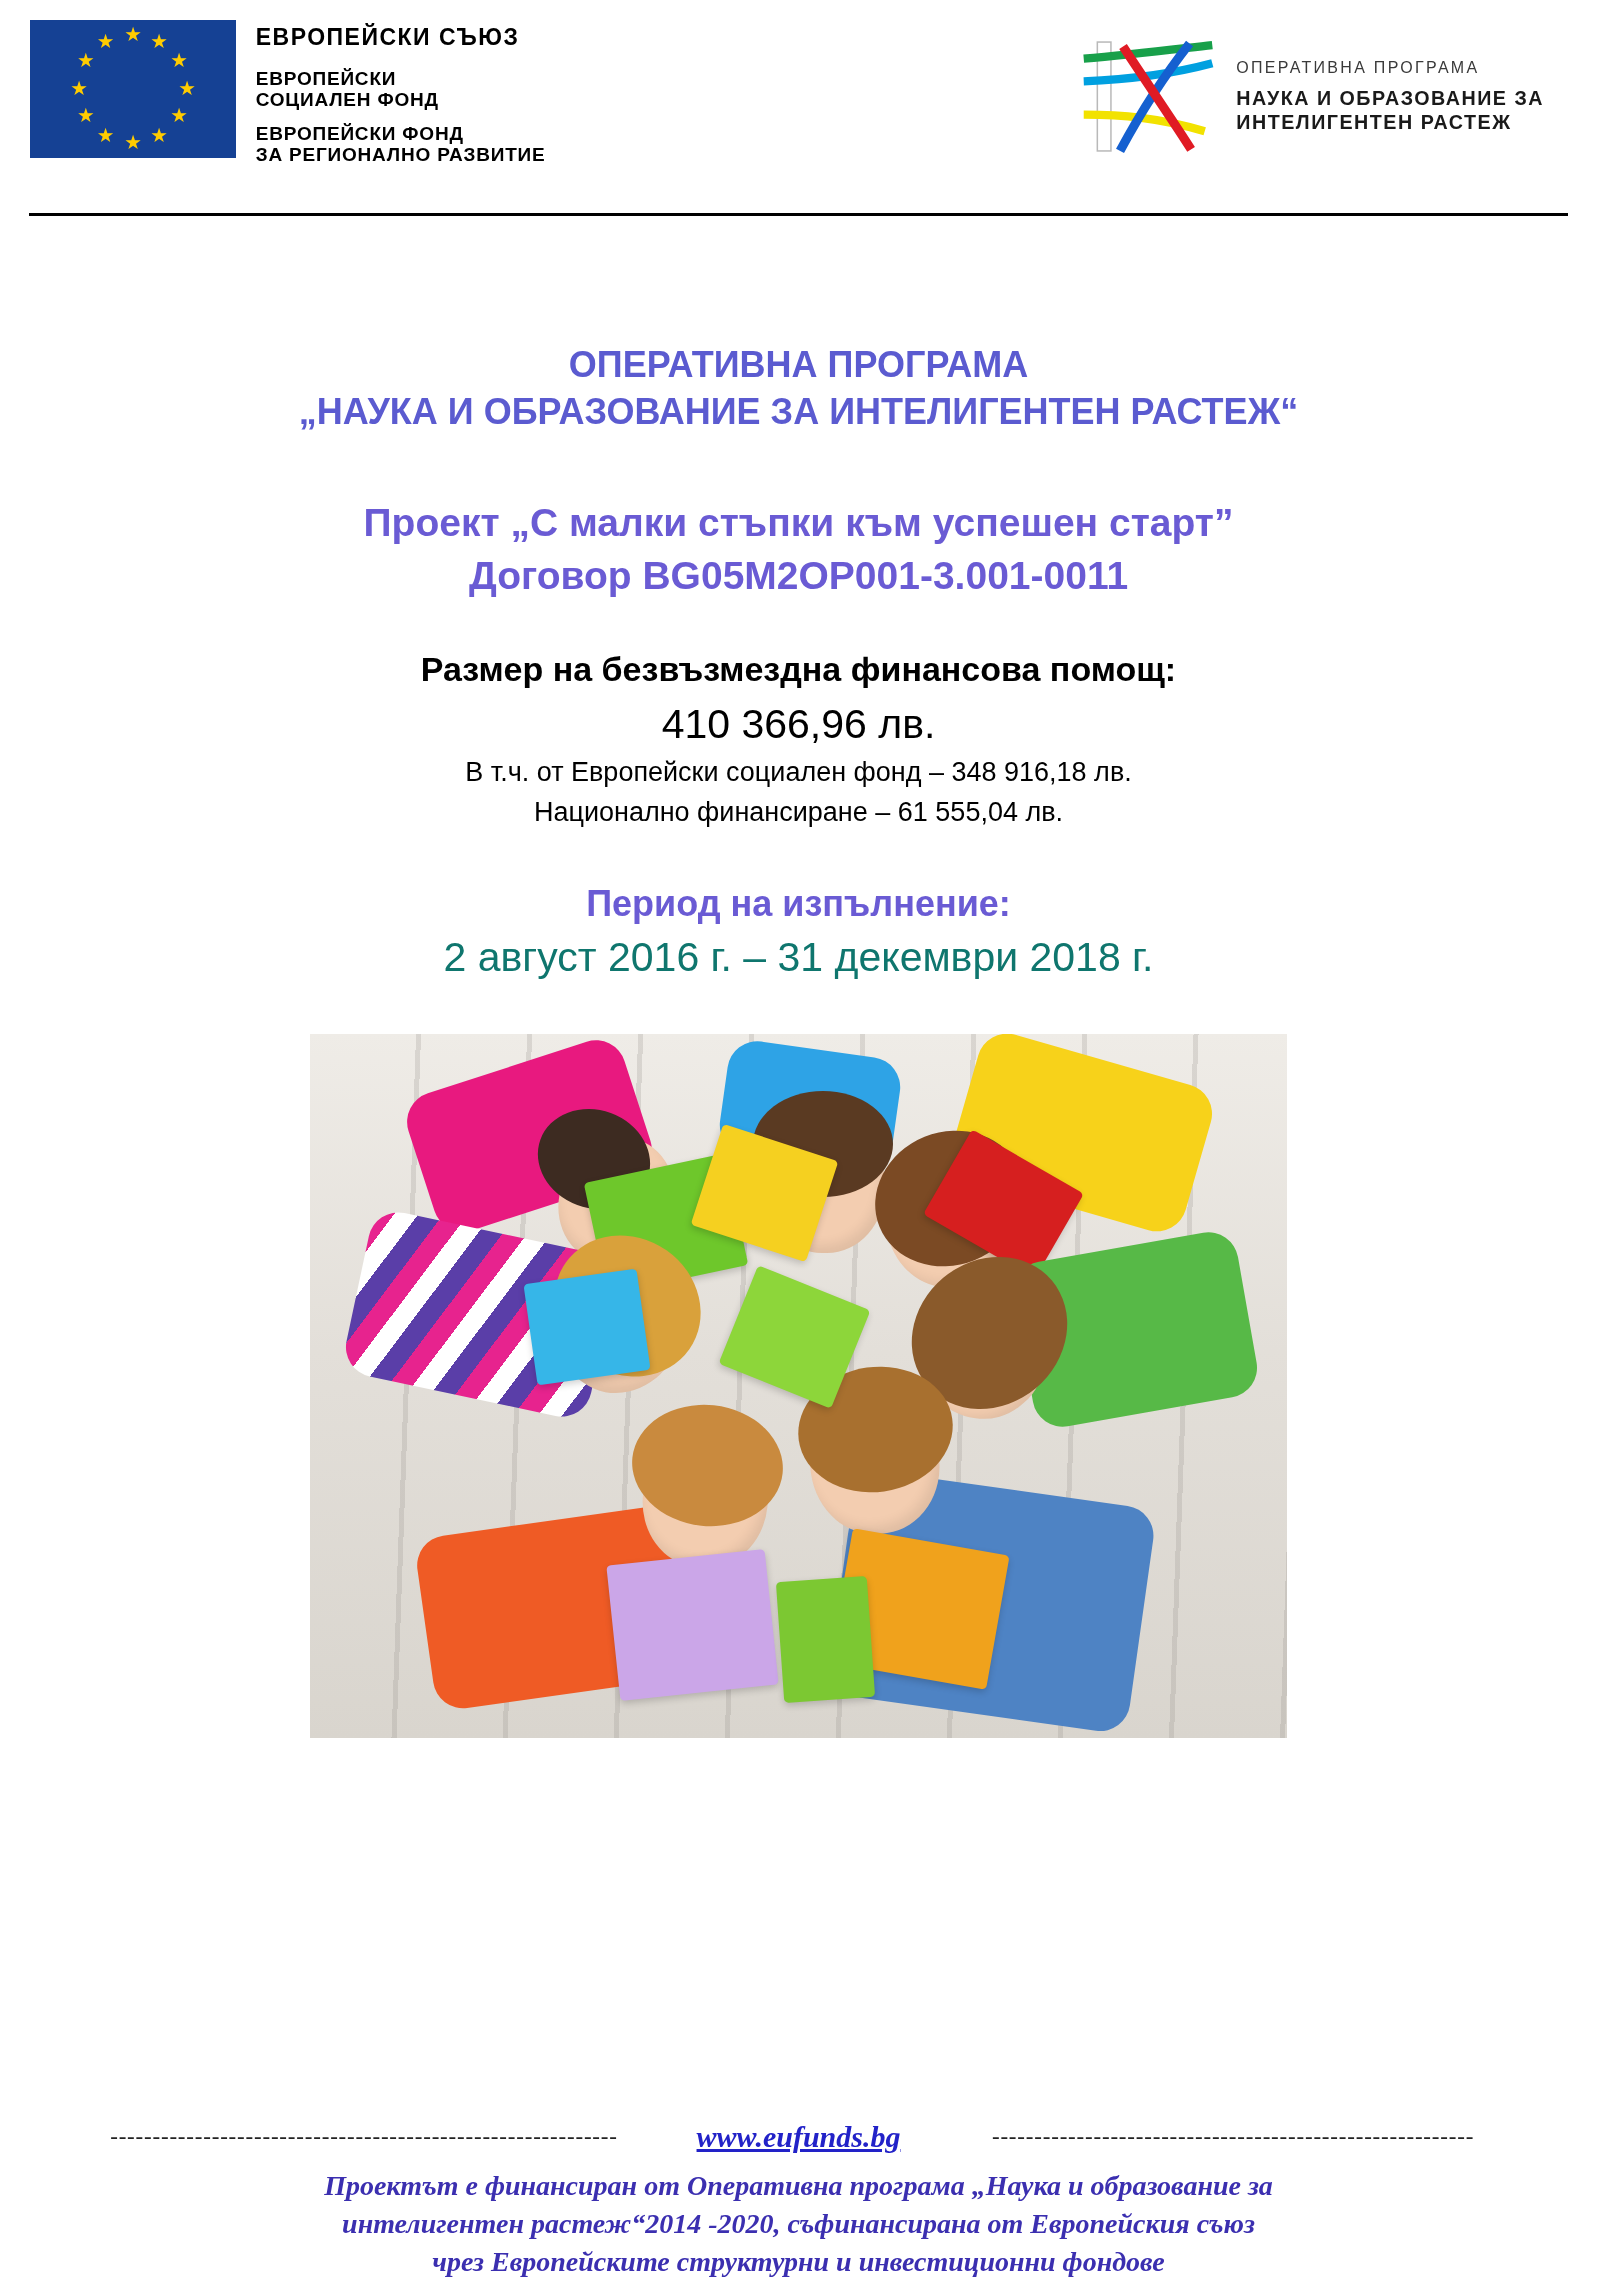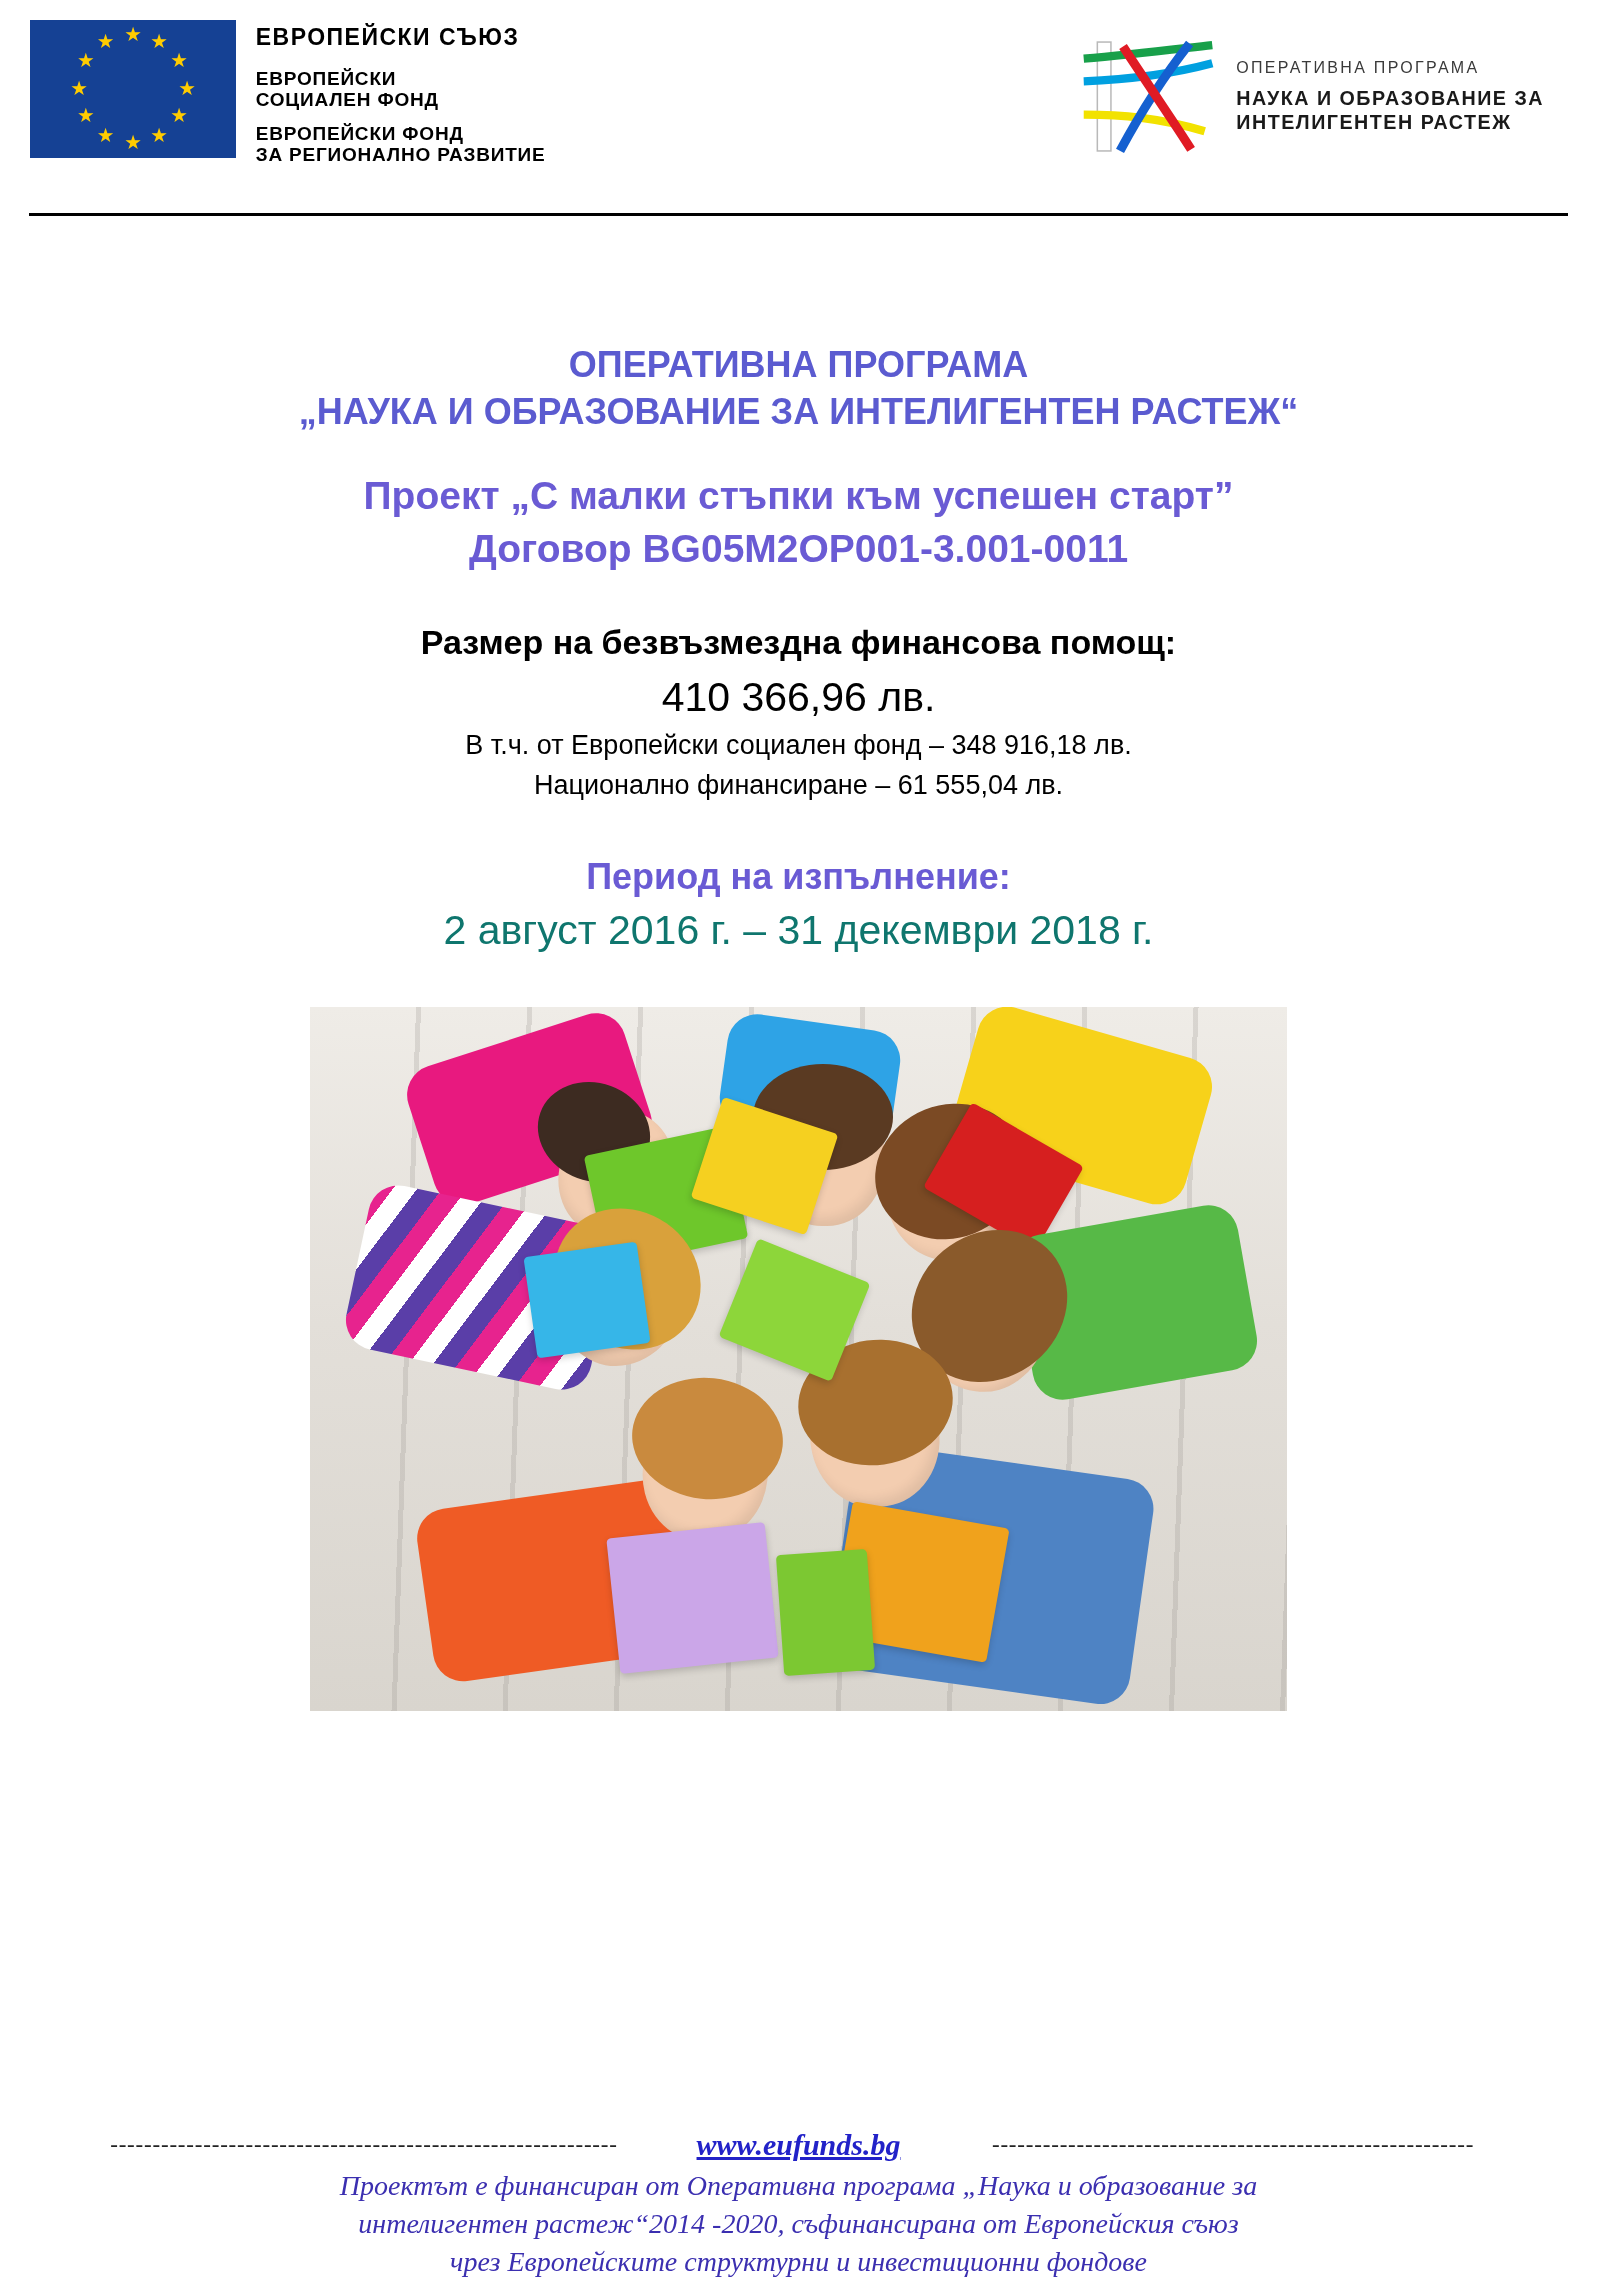--- a/index.html
+++ b/index.html
@@ -126,21 +126,21 @@
     padding: 0 45px;
   }
   .op-name {
     margin-top: 121px;
     color: #5b5bd0;
     font-size: 36px;
     font-weight: bold;
     line-height: 47px;
   }
   .project-title {
-    margin-top: 34px;
+    margin-top: 61px;
     color: #6a5bd4;
     font-size: 39px;
     font-weight: bold;
     line-height: 53px;
   }
   .grant-label {
     margin-top: 48px;
     font-size: 34px;
     font-weight: bold;
     color: #000;
@@ -232,24 +232,24 @@
   }
   .site-url {
     font-family: "Liberation Serif", serif;
     font-style: italic;
     font-weight: bold;
     font-size: 30px;
     color: #2222c8;
     white-space: nowrap;
   }
   .footer-text {
-    margin-top: 5px;
+    margin-top: 13px;
     font-family: "Liberation Serif", serif;
     font-style: italic;
-    font-weight: normal;
+    font-weight: bold;
     font-size: 28px;
     line-height: 38px;
     color: #3b2fb0;
   }
 </style>
 </head>
 <body>
 
 <div class="header">
   <div class="header-inner">

